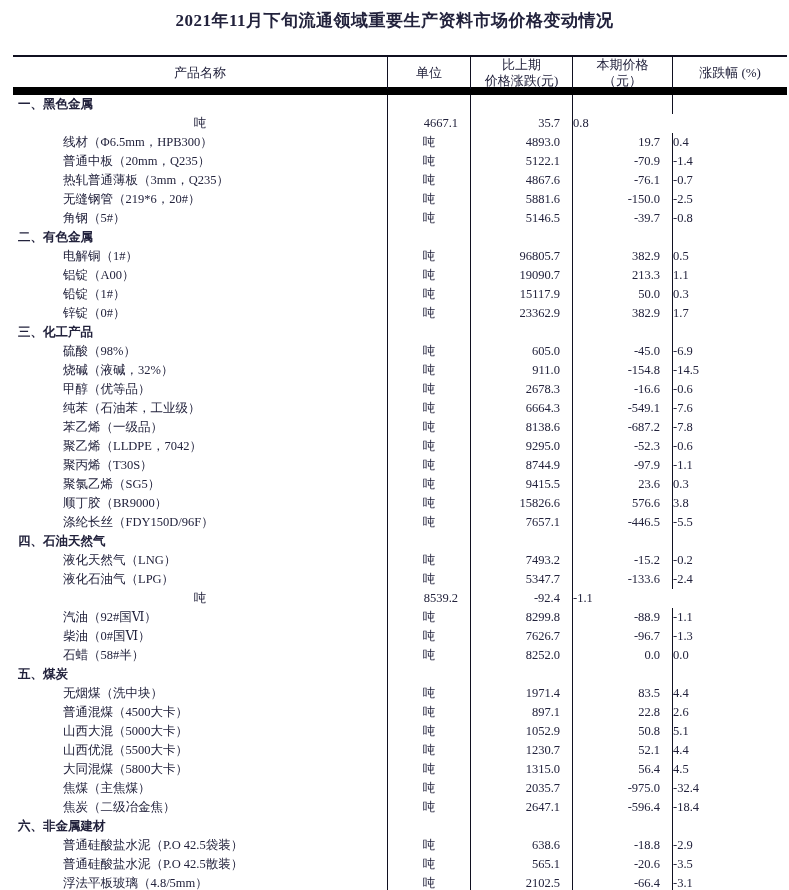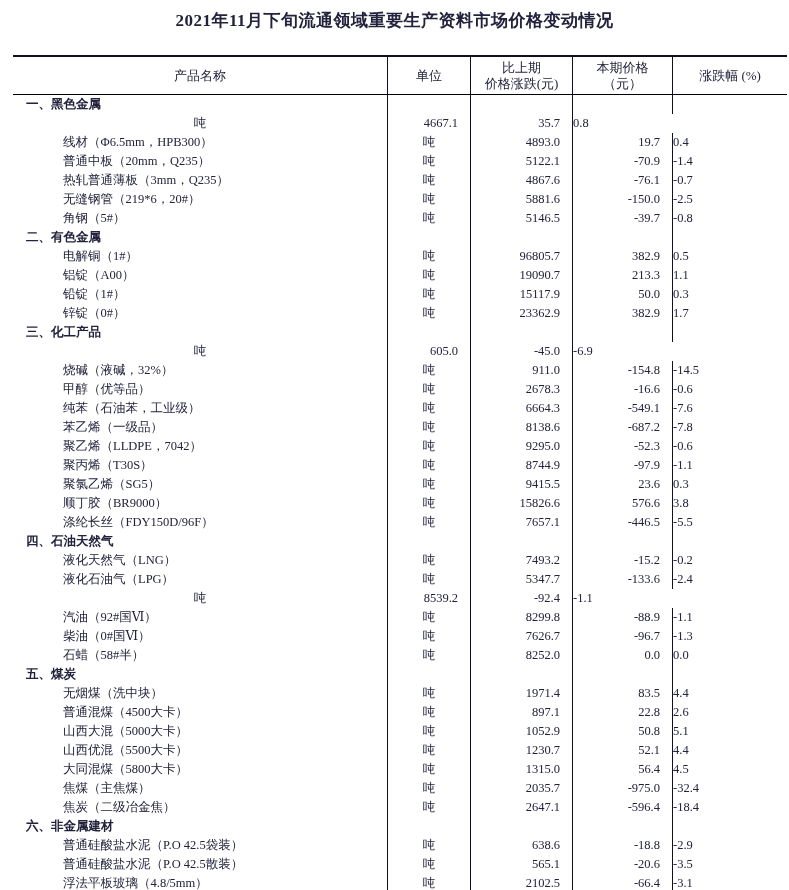--- a/index.html
+++ b/index.html
@@ -22,21 +22,21 @@
   .price-table {
     position: absolute;
     top: 55px; left: 13px;
     width: 774px;
     border-top: 2px solid #101020;
   }
   .thead {
     display: grid;
     grid-template-columns: 374px 83px 102px 100px 115px;
     height: 38px;
-    border-bottom: 1px solid #000000;
+    border-bottom: 8px solid #000000;
     font-size: 13px;
   }
   .thead .th {
     display: flex;
     flex-direction: column;
     align-items: center;
     justify-content: center;
     line-height: 16px;
     text-align: center;
   }
@@ -45,21 +45,21 @@
   .trow {
     display: grid;
     grid-template-columns: 374px 83px 102px 100px 115px;
     height: 19px;
     line-height: 19px;
     font-size: 12.5px;
   }
   .trow .td { overflow: hidden; white-space: nowrap; }
   .trow .td + .td { border-left: 1px solid #101020; }
   .td.c-name { padding-left: 50px; text-align: left; }
-  .trow.category .c-name { padding-left: 5px; font-weight: bold; margin-left: 8px; }
+  .trow.category .c-name { padding-left: 5px; font-weight: bold; }
   .td.c-unit { text-align: center; }
   .td.c-price, .td.c-change { text-align: right; padding-right: 12px; }
   .td.c-pct { text-align: left; padding-right: 24px; }
 </style>
 </head>
 <body>
 
 <div class="page">
   <div class="title">2021年11月下旬流通领域重要生产资料市场价格变动情况</div>
 
@@ -168,20 +168,21 @@
     <div class="td c-pct">1.7</div>
   </div>
         <div class="trow category">
     <div class="td c-name">三、化工产品</div>
     <div class="td c-unit"></div>
     <div class="td c-price"></div>
     <div class="td c-change"></div>
     <div class="td c-pct"></div>
   </div>
         <div class="trow">
+    <div class="td c-name">硫酸（98%）</div>
     <div class="td c-unit">吨</div>
     <div class="td c-price">605.0</div>
     <div class="td c-change">-45.0</div>
     <div class="td c-pct">-6.9</div>
   </div>
         <div class="trow">
     <div class="td c-name">烧碱（液碱，32%）</div>
     <div class="td c-unit">吨</div>
     <div class="td c-price">911.0</div>
     <div class="td c-change">-154.8</div>

